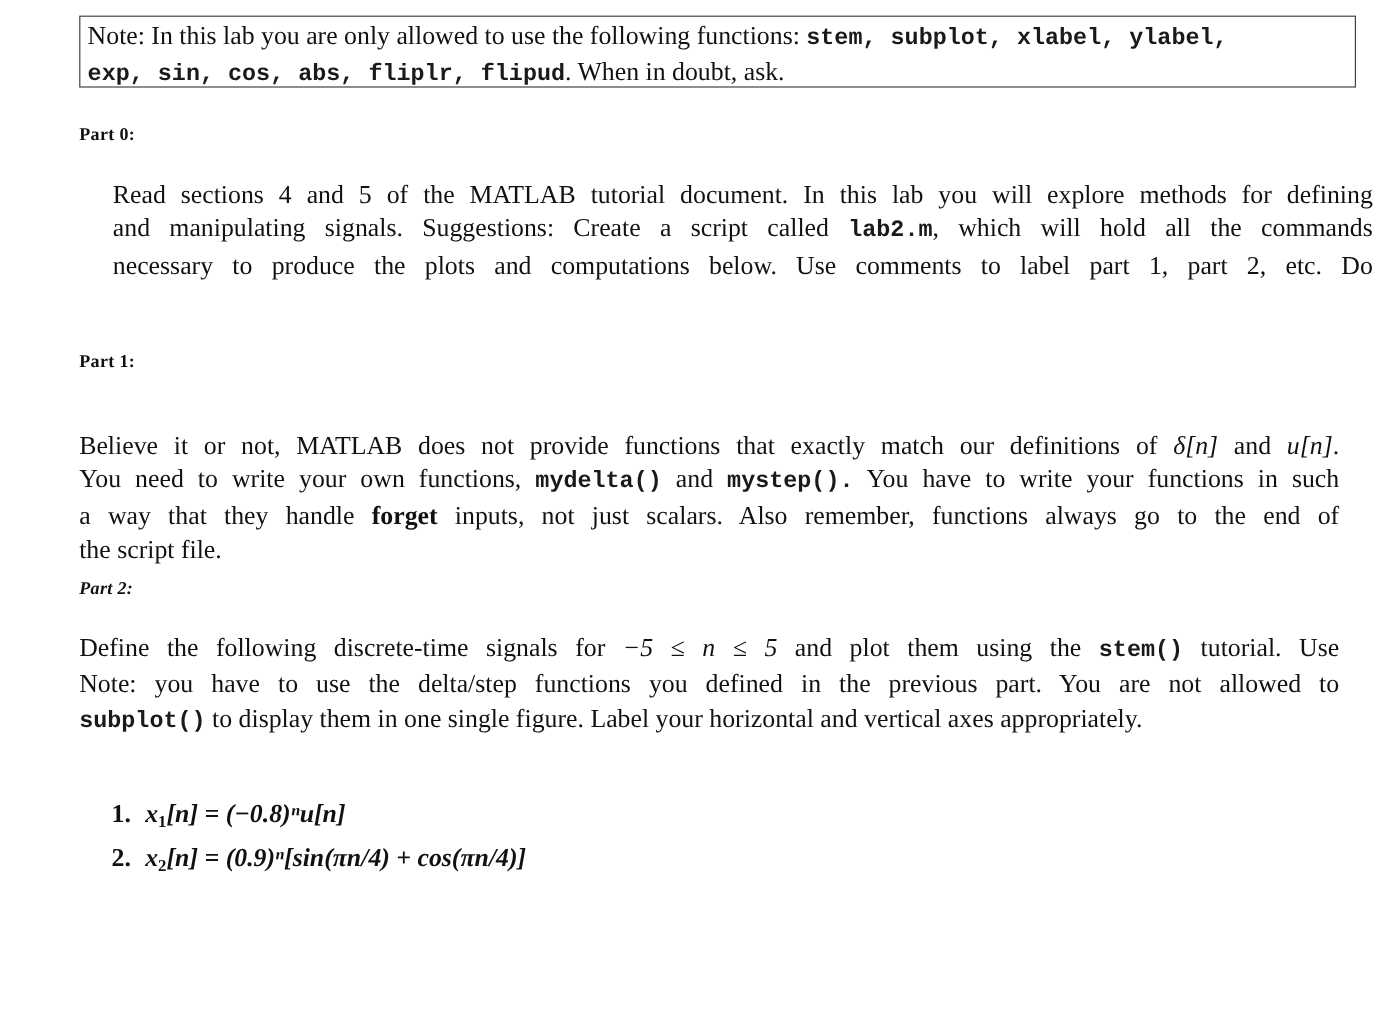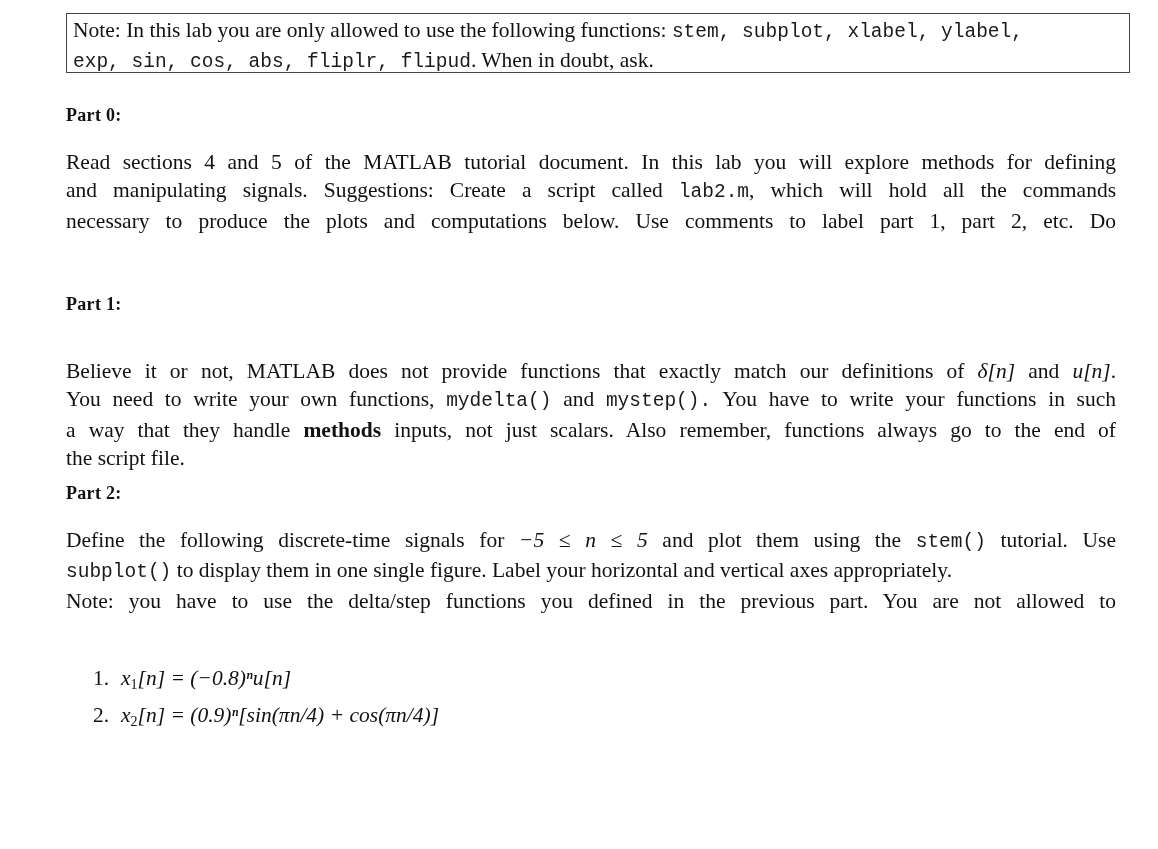--- a/index.html
+++ b/index.html
@@ -1,72 +1,72 @@
 <!DOCTYPE html>
 <html><head>
   <meta charset="utf-8">
   <style>
     html, body { margin: 0; padding: 0; background: #ffffff; }
     body {
       width: 1158px; height: 849px; overflow: hidden; position: relative;
       font-family: "Liberation Serif", "DejaVu Serif", serif;
       color: #111111; font-size: 21.5px;
     }
-    .tt { font-family: "Liberation Mono", "DejaVu Sans Mono", monospace; font-size: 19.5px; font-weight: normal; color: #1a1a1a; }
+    .tt { font-family: "Liberation Mono", "DejaVu Sans Mono", monospace; font-size: 19.5px; font-weight: bold; color: #1a1a1a; }
     .note-box {
       position: absolute; left: 66px; top: 13px; width: 1056px; height: 56px;
       border: 1.5px solid #444; padding: 2px 0 0 6px; box-sizing: content-box;
       line-height: 28px; white-space: nowrap;
     }
-    .section-title { position: absolute; left: 66px; font-weight: bold; font-size: 18px; letter-spacing: 0.3px; }
+    .section-title { position: absolute; left: 66px; font-weight: bold; font-size: 15px; letter-spacing: 0.3px; }
     .para {
       position: absolute; left: 66px; width: 1050px; line-height: 28.4px;
       text-align: justify;
     }
     .line { display: block; white-space: nowrap; text-align-last: justify; text-align: justify; width: 1050px; }
     .line.last { text-align-last: left; }
     .math { font-style: italic; }
-    .eq-list { position: absolute; left: 93px; top: 660px; }
+    .eq-list { position: absolute; left: 93px; top: 660px; font-weight: bold; }
     .eq-item { height: 36.5px; line-height: 36px; white-space: nowrap; }
     .eq-num { display: inline-block; width: 28px; }
     sub { font-size: 14px; vertical-align: -4px; font-style: normal; }
     b.bold { font-weight: bold; }
   </style>
 </head>
 <body>
 
 <div class="note-box">
   <div>
     <span>Note: In this lab you are only allowed to use the following functions: </span><span class="tt">stem, subplot, xlabel, ylabel,</span>
   </div>
   <div>
     <span class="tt">exp, sin, cos, abs, fliplr, flipud</span><span>. When in doubt, ask.</span>
   </div>
 </div>
 
 <div class="section-title" style="top:105px;">Part 0:</div>
-<div class="para" style="top:148px;">
+<div class="para" style="top:148px;margin-left:28px;">
   <span class="line">Read sections 4 and 5 of the MATLAB tutorial document. In this lab you will explore methods for defining</span>
   <span class="line"><span>and manipulating signals. Suggestions: Create a script called </span><span class="tt">lab2.m</span><span>, which will hold all the commands</span></span>
   <span class="line">necessary to produce the plots and computations below. Use comments to label part 1, part 2, etc. Do</span>
 </div>
 
 <div class="section-title" style="top:294px;text-align:right;">Part 1:</div>
 <div class="para" style="top:337px;margin-top:20px;">
   <span class="line"><span>Believe it or not, MATLAB does not provide functions that exactly match our definitions of </span><span class="math">δ</span><span class="math">[n]</span><span> and </span><span class="math">u</span><span class="math">[n]</span><span>.</span></span>
   <span class="line"><span>You need to write your own functions, </span><span class="tt">mydelta()</span><span> and </span><span class="tt">mystep().</span><span> You have to write your functions in such</span></span>
-  <span class="line"><span>a way that they handle </span><b class="bold">methods</b><span> inputs, not just scalars. Also remember, functions always go to the end of</span></span>
+  <span class="line"><span>a way that they handle </span><b class="bold">forget</b><span> inputs, not just scalars. Also remember, functions always go to the end of</span></span>
   <span class="line last">the script file.</span>
 </div>
 
-<div class="section-title" style="top:483px;">Part 2:</div>
+<div class="section-title" style="top:483px;font-style:italic;">Part 2:</div>
 <div class="para" style="top:526px;">
   <span class="line"><span>Define the following discrete-time signals for </span><span class="math">−5 ≤ n ≤ 5</span><span> and plot them using the </span><span class="tt">stem()</span><span> tutorial. Use</span></span>
+  <span class="line">Note: you have to use the delta/step functions you defined in the previous part. You are not allowed to</span>
   <span class="line last"><span class="tt">subplot()</span><span> to display them in one single figure. Label your horizontal and vertical axes appropriately.</span></span>
-  <span class="line">Note: you have to use the delta/step functions you defined in the previous part. You are not allowed to</span>
 </div>
 
 <div class="eq-list">
   <div class="eq-item">
     <span class="eq-num">1.</span><span class="math"><span>x</span><sub>1</sub>[n] </span><span class="math">= (−0.8)ⁿu[n]</span>
   </div>
   <div class="eq-item">
     <span class="eq-num">2.</span><span class="math"><span>x</span><sub>2</sub>[n] </span><span class="math">= (0.9)ⁿ[sin(πn/4) + cos(πn/4)]</span>
   </div>
 </div>

